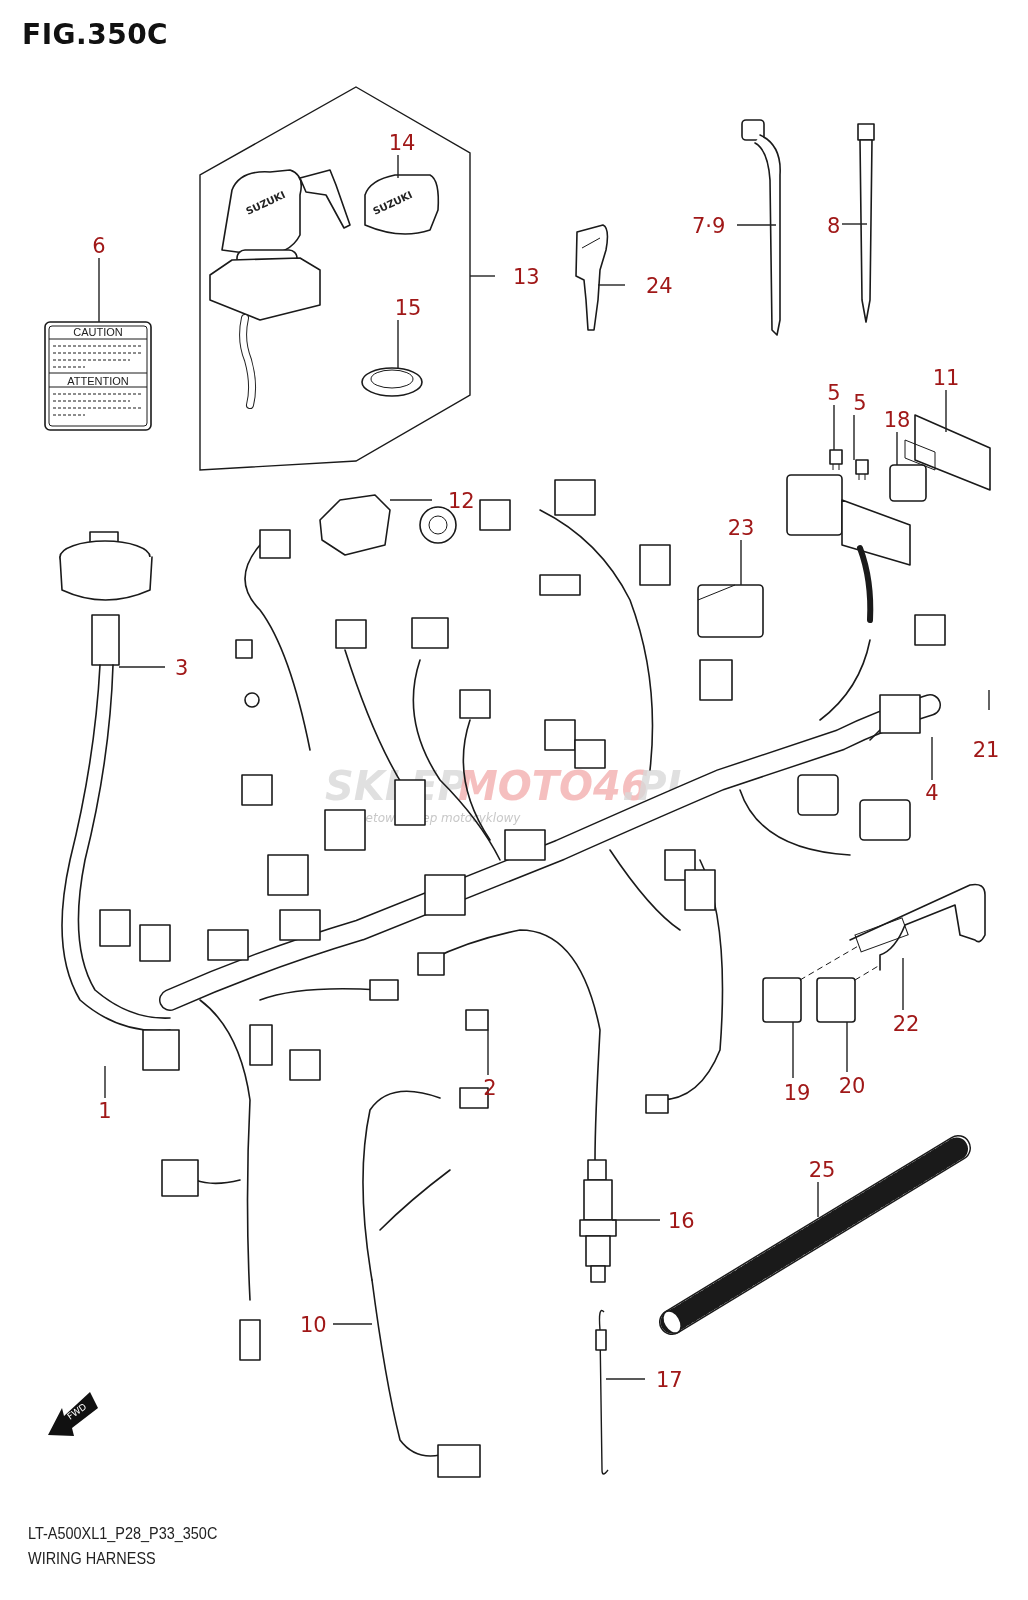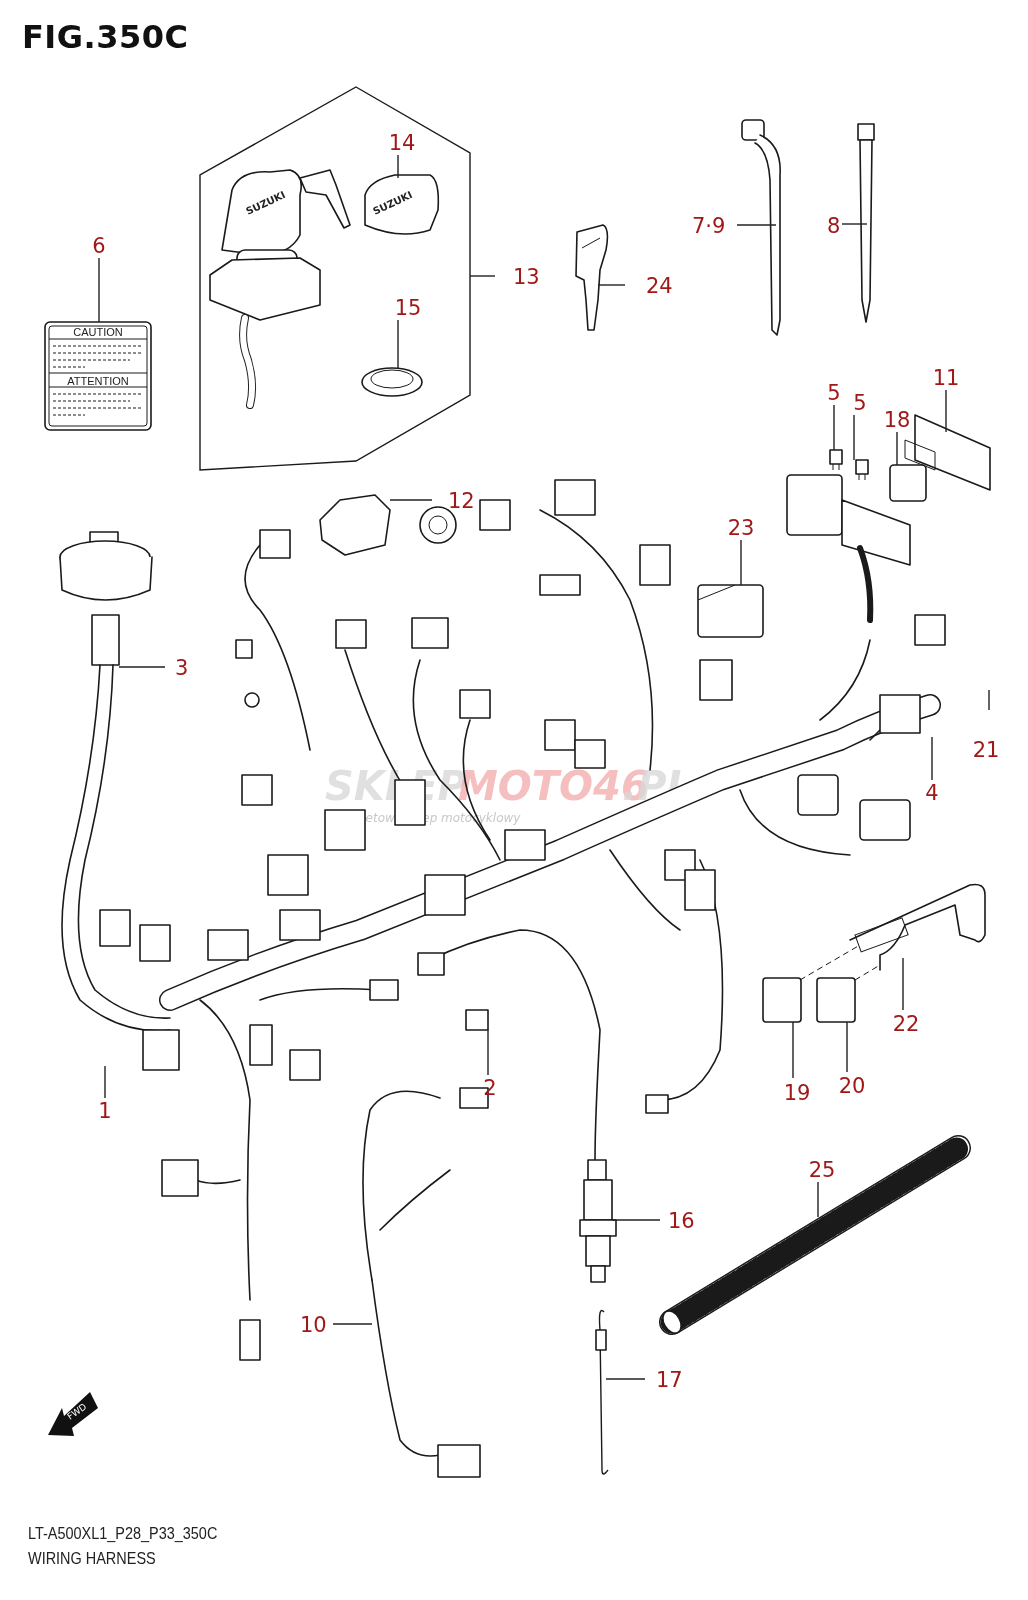--- a/index.html
+++ b/index.html
@@ -1,17 +1,17 @@
 <!DOCTYPE html>
 <html><head>
 <meta charset="utf-8">
 <style>
   html, body { margin:0; padding:0; background:#ffffff; }
   body { width:1028px; height:1600px; position:relative; overflow:hidden; font-family:"DejaVu Sans", sans-serif; }
-  #fig-title { position:absolute; left:22px; top:18px; font-family:"DejaVu Sans", sans-serif; font-weight:bold; font-size:32px; color:#111; letter-spacing:0.5px; }
+  #fig-title { position:absolute; left:22px; top:18px; font-family:"DejaVu Sans", sans-serif; font-weight:bold; font-size:28px; color:#111; letter-spacing:0.5px; }
   #code-label { position:absolute; left:28px; top:1524px; font-family:"Liberation Sans", sans-serif; font-size:17px; color:#222; transform:scaleX(0.85); transform-origin:left; }
   #sub-label { position:absolute; left:28px; top:1549px; font-family:"Liberation Sans", sans-serif; font-size:17px; color:#222; transform:scaleX(0.85); transform-origin:left; }
   #diagram { position:absolute; left:0; top:0; width:1028px; height:1600px; }
   .callout { font-family:"DejaVu Sans", sans-serif; font-size:21px; fill:#a01818; }
   .line { stroke:#222; stroke-width:1.4; fill:none; }
   .part { stroke:#1a1a1a; stroke-width:1.6; fill:#fff; stroke-linejoin:round; stroke-linecap:round; }
   .thin { stroke:#1a1a1a; stroke-width:1; fill:none; }
   .wire { stroke:#1a1a1a; stroke-width:1.6; fill:none; stroke-linecap:round; }
   .label-small { font-family:"Liberation Sans", sans-serif; font-size:11px; fill:#222; }
   .watermark { font-family:"DejaVu Sans", sans-serif; font-weight:bold; font-style:italic; font-size:40px; fill:#d9d9d9; opacity:0.8; }

